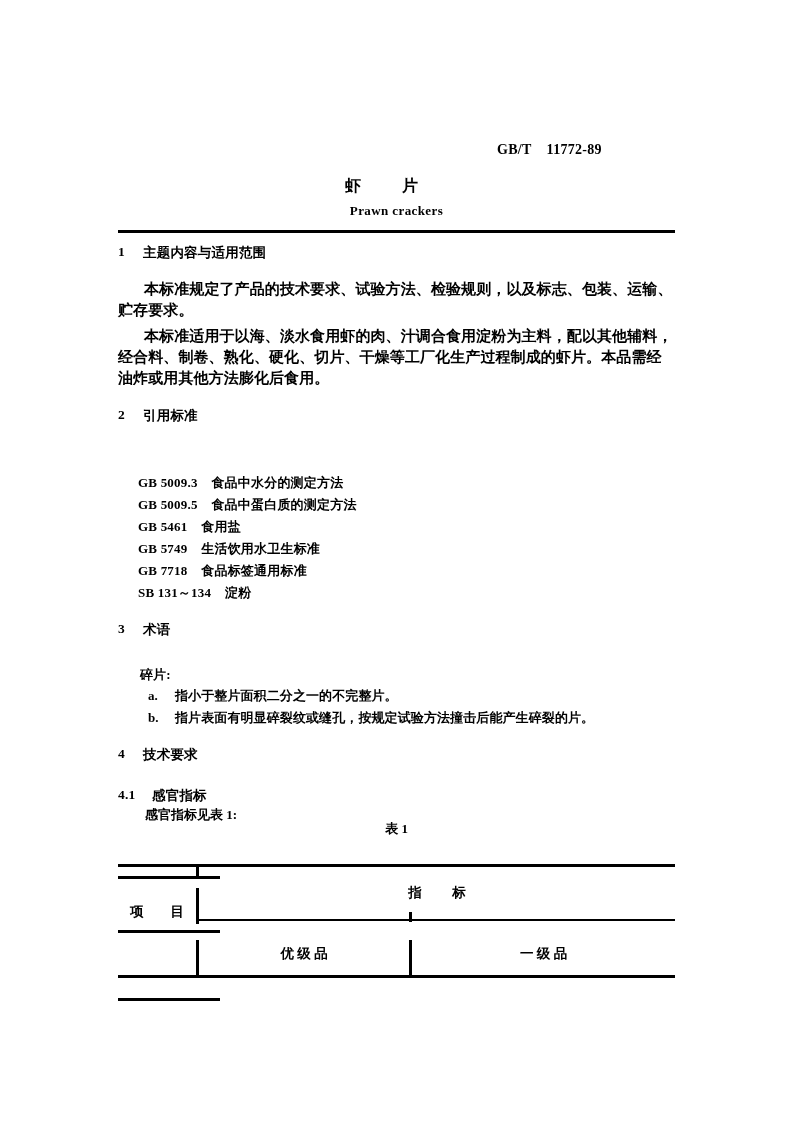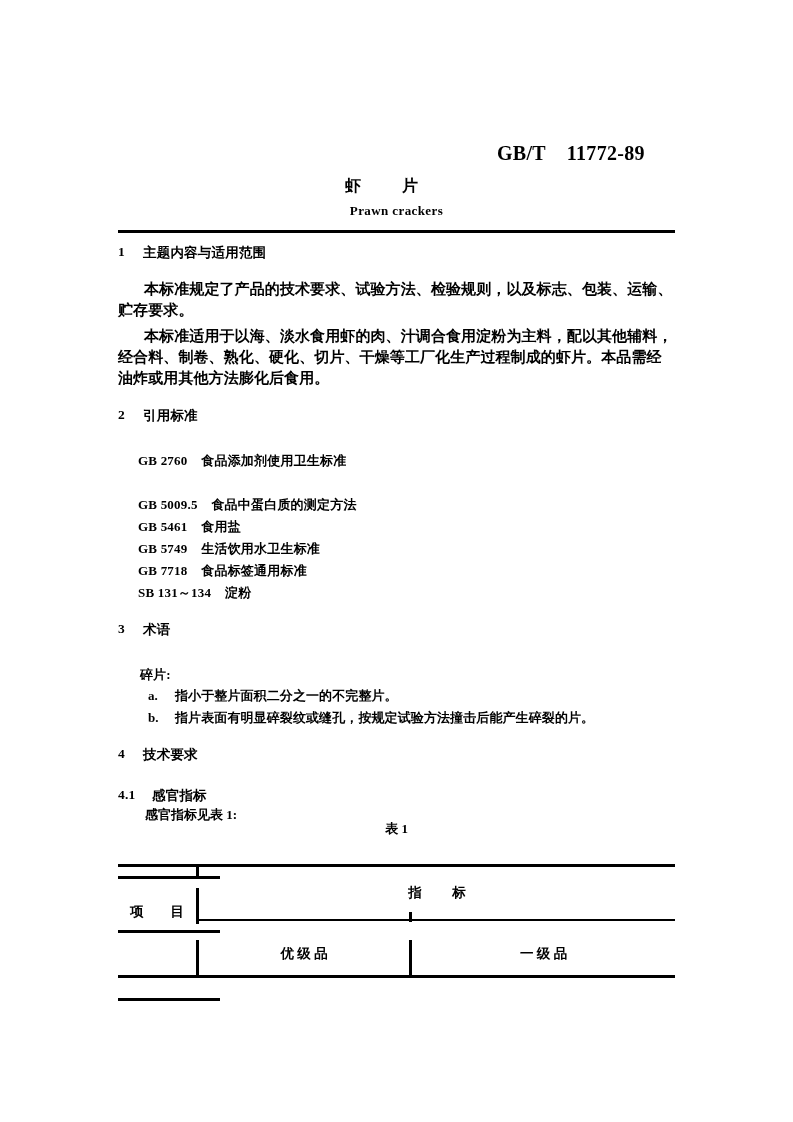--- a/index.html
+++ b/index.html
@@ -32,21 +32,21 @@
     text-align: center;
     font-size: 15px;
     font-weight: bold;
     letter-spacing: 0.5px;
   }
 
   .std-number {
     position: absolute;
     left: 497px;
     top: 142px;
-    font-size: 20px;
+    font-size: 14px;
     font-weight: bold;
     letter-spacing: 0.3px;
     white-space: pre;
   }
 
   .cn-title {
     position: absolute;
     left: 345px;
     top: 176px;
     font-size: 16px;
@@ -161,21 +161,21 @@
   <div class="sec-head" style="left:118px; top:244px;">1</div>
   <div class="sec-head" style="left:143px; top:244px;">主题内容与适用范围</div>
 
   <div class="para" style="left:118px; top:279px; width:557px; text-indent:26px;">本标准规定了产品的技术要求、试验方法、检验规则，以及标志、包装、运输、贮存要求。</div>
 
   <div class="para" style="left:118px; top:326px; width:557px; text-indent:26px;">本标准适用于以海、淡水食用虾的肉、汁调合食用淀粉为主料，配以其他辅料，经合料、制卷、熟化、硬化、切片、干燥等工厂化生产过程制成的虾片。本品需经油炸或用其他方法膨化后食用。</div>
 
   <div class="sec-head" style="left:118px; top:407px;">2</div>
   <div class="sec-head" style="left:143px; top:407px;">引用标准</div>
 
-  <div class="ref-line" style="left:138px; top:452px;">GB 2760    食品添加剂使用卫生标准</div>
+  <div class="ref-line" style="left:138px; top:474px;">GB 5009.3    食品中水分的测定方法</div>
   <div class="ref-line" style="left:138px; top:496px;">GB 5009.5    食品中蛋白质的测定方法</div>
   <div class="ref-line" style="left:138px; top:518px;">GB 5461    食用盐</div>
   <div class="ref-line" style="left:138px; top:540px;">GB 5749    生活饮用水卫生标准</div>
   <div class="ref-line" style="left:138px; top:562px;">GB 7718    食品标签通用标准</div>
   <div class="ref-line" style="left:138px; top:584px;">SB 131～134    淀粉</div>
 
   <div class="sec-head" style="left:118px; top:621px;">3</div>
   <div class="sec-head" style="left:143px; top:621px;">术语</div>
 
   <div class="term-line" style="left:140px; top:666px;">碎片:</div>

